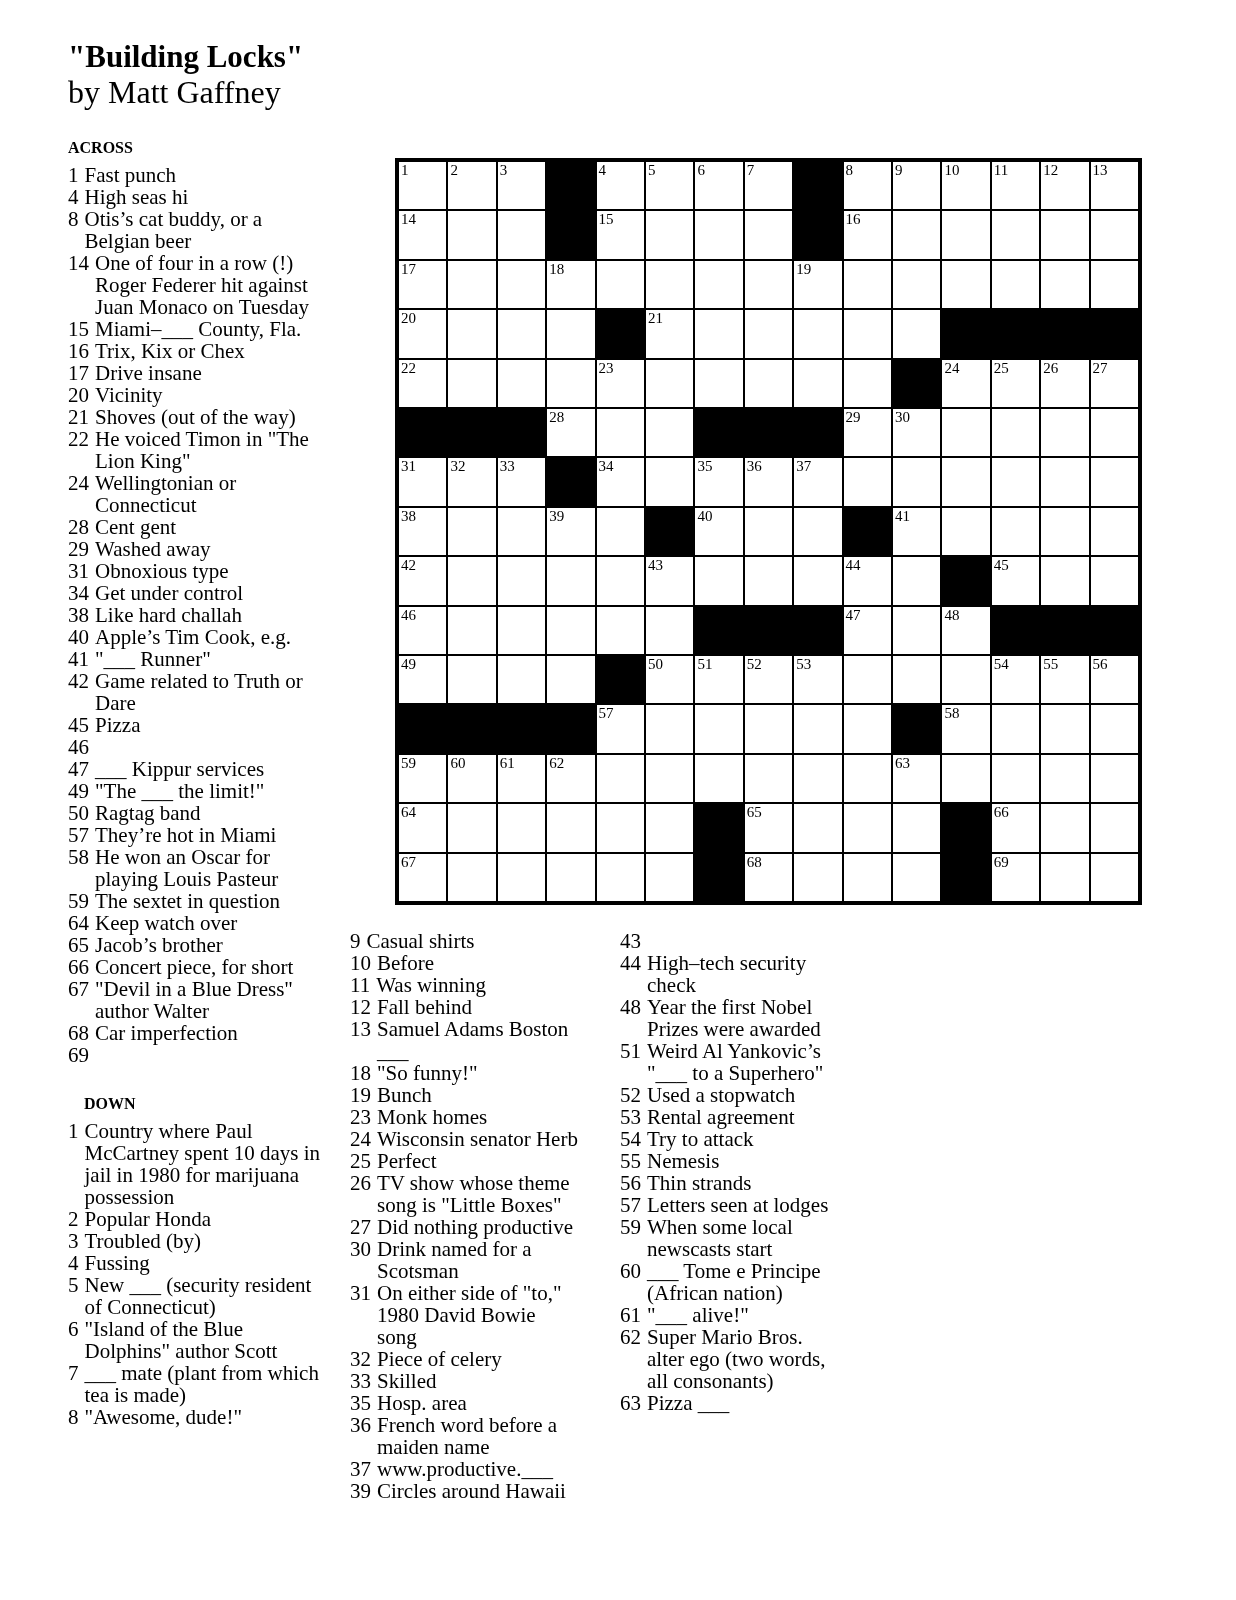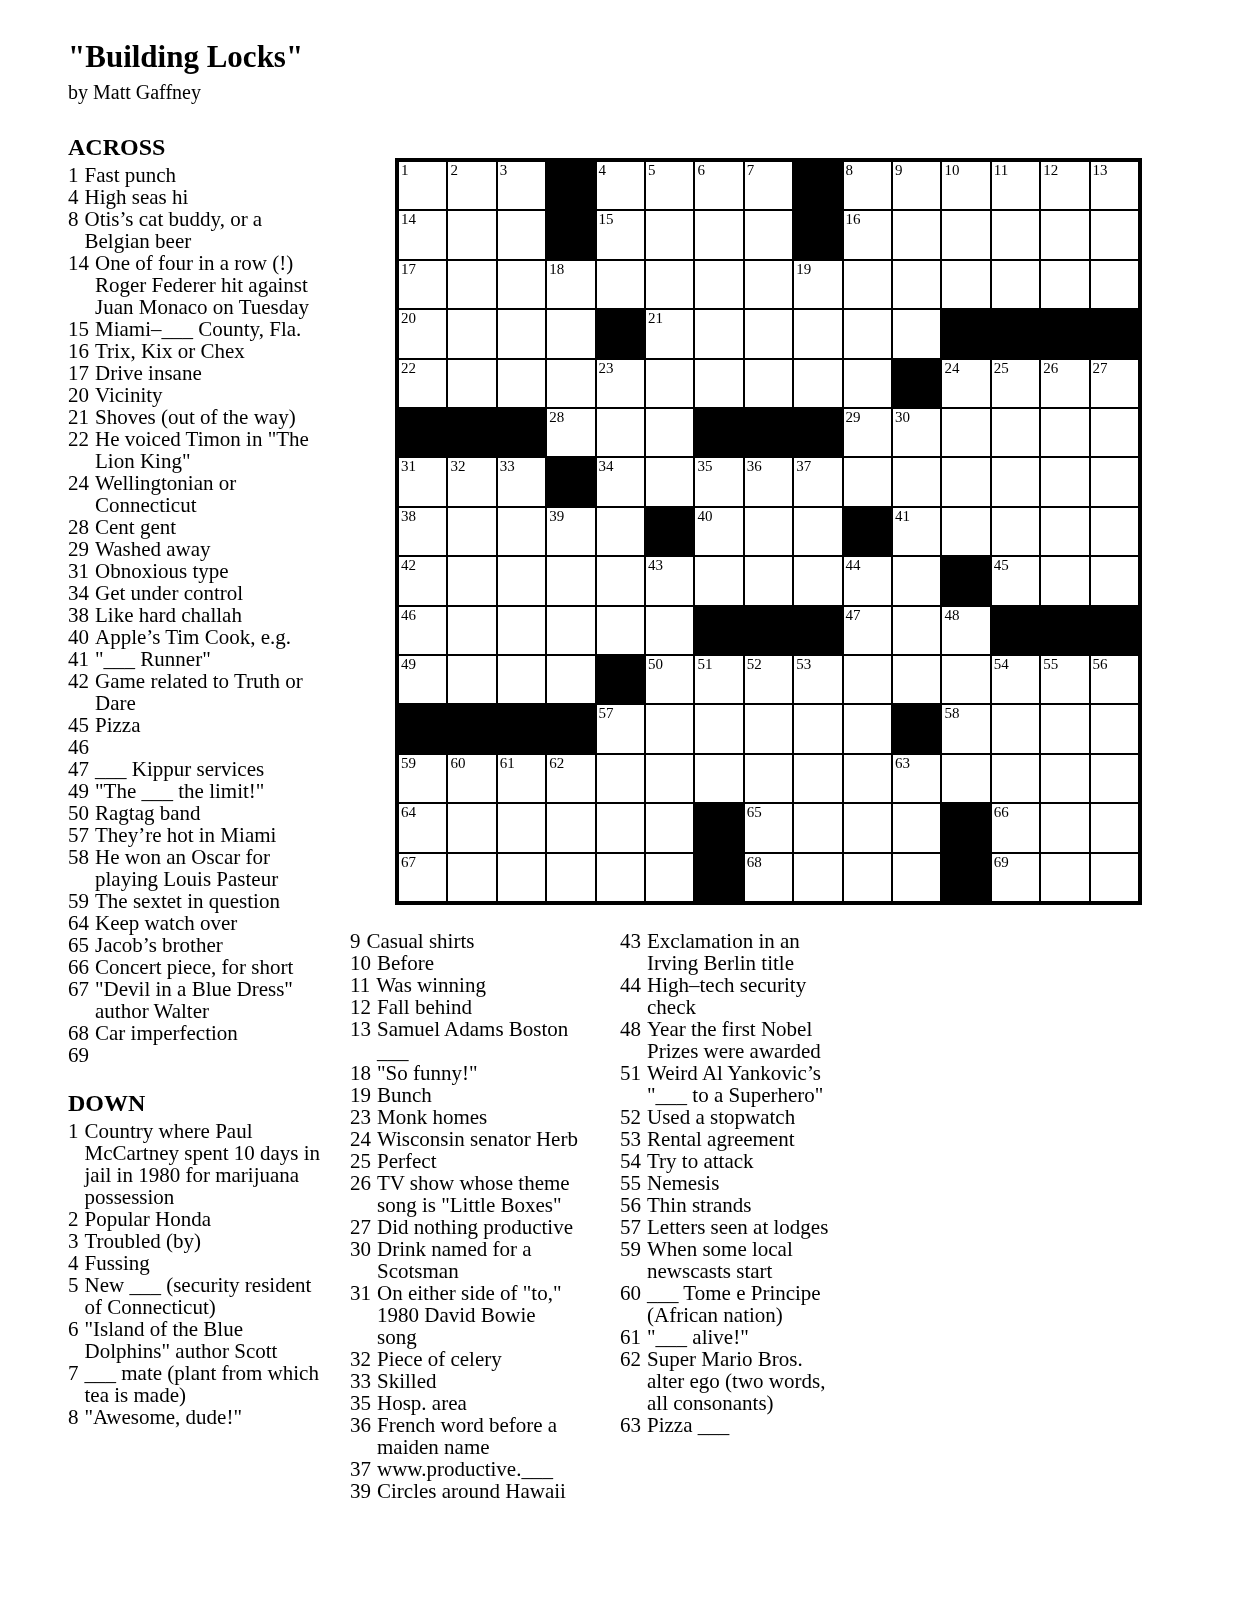--- a/index.html
+++ b/index.html
@@ -1,29 +1,29 @@
 <!DOCTYPE html>
 <html><head>
 <meta charset="utf-8">
 <style>
   html,body{margin:0;padding:0;background:#fff;}
   .page{position:relative;width:1236px;height:1600px;background:#ffffff;color:#000;
         font-family:"Liberation Serif","DejaVu Serif",serif;overflow:hidden;}
 
   .title-block{position:absolute;left:68px;top:38px;}
   .puzzle-title{font-size:31px;font-weight:bold;line-height:37px;}
-  .puzzle-byline{font-size:20px;line-height:34px;}
+  .puzzle-byline{font-size:32px;line-height:34px;}
 
   .clue-col{position:absolute;font-size:21px;line-height:22px;}
   #left-col{left:68px;top:134px;width:262px;}
   #mid-col{left:350px;top:930px;width:230px;}
   #right-col{left:620px;top:930px;width:225px;}
 
-  .section-heading{font-size:24px;font-weight:bold;line-height:27px;margin:0 0 3px 0;}
-  .section-heading.down{margin-top:24px;}
+  .section-heading{font-size:16px;font-weight:bold;line-height:27px;margin:0 0 3px 0;}
+  .section-heading.down{margin-top:24px;margin-left:16px;}
 
   .clue{display:flex;align-items:flex-start;}
   .cnum{flex:0 0 auto;margin-right:6px;white-space:pre;}
   .ctext{flex:1 1 auto;}
 
   #grid{position:absolute;left:395px;top:158px;width:747px;height:747px;
         display:grid;grid-template-columns:repeat(15,1fr);grid-template-rows:repeat(15,1fr);
         border:3px solid #000;box-sizing:border-box;background:#fff;}
   .cell{position:relative;border:1px solid #000;box-sizing:border-box;background:#ffffff;}
   .cell.black{background:#000000;}
@@ -654,21 +654,20 @@
         <span class="ctext">www.productive.___</span>
       </div>
       <div class="clue">
         <span class="cnum">39</span>
         <span class="ctext">Circles around Hawaii</span>
       </div>
     </div>
   <div class="clue-col" id="right-col">
       <div class="clue">
         <span class="cnum">43</span>
-        <span class="ctext">Exclamation in an Irving Berlin title</span>
       </div>
       <div class="clue">
         <span class="cnum">44</span>
         <span class="ctext">High–tech security check</span>
       </div>
       <div class="clue">
         <span class="cnum">48</span>
         <span class="ctext">Year the first Nobel Prizes were awarded</span>
       </div>
       <div class="clue">

